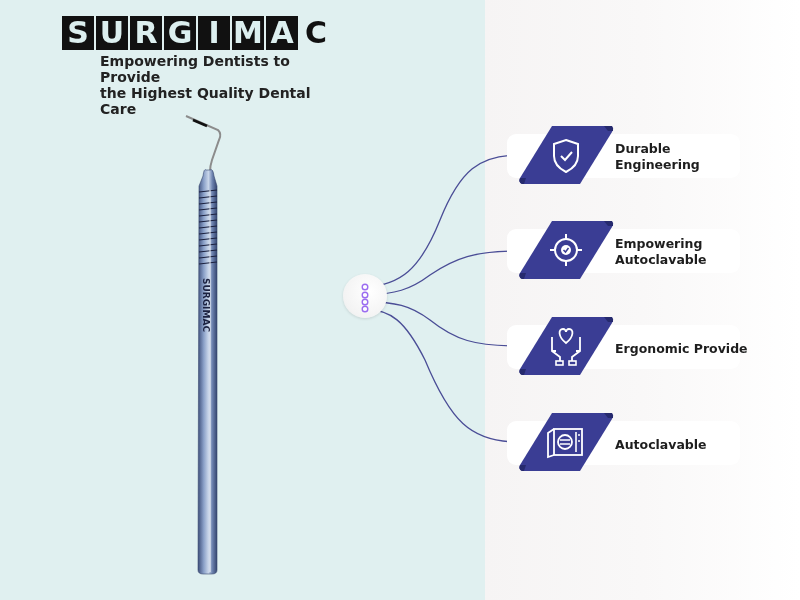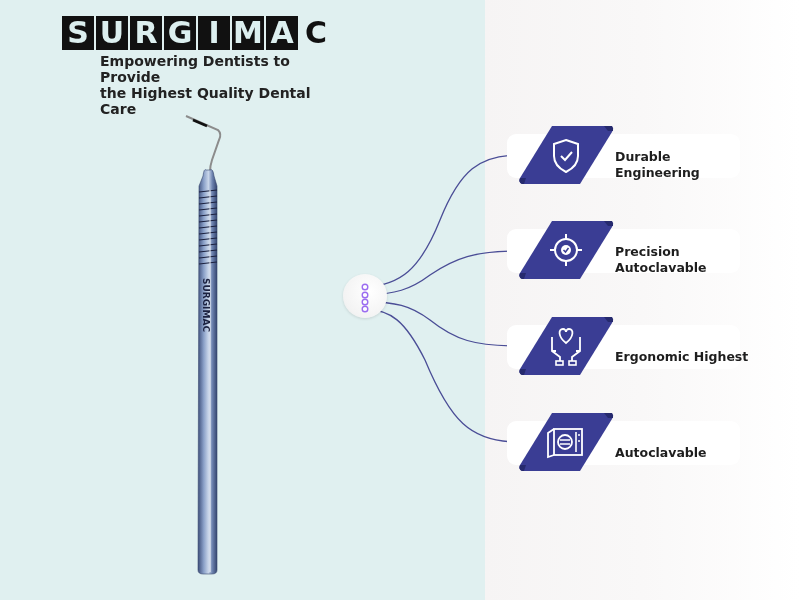--- a/index.html
+++ b/index.html
@@ -8,21 +8,21 @@
   .right-panel { position:absolute; left:485px; top:0; width:315px; height:600px; background:linear-gradient(90deg,#f6f4f4 0%,#f9f8f8 50%,#ffffff 100%); }
   .logo { position:absolute; left:62px; top:16px; display:flex; gap:2px; }
   .logo .tile { width:32px; height:34px; background:#111; color:#dcefef; font-family:"DejaVu Sans", sans-serif; font-weight:bold; font-size:30px; line-height:34px; text-align:center; letter-spacing:0; }
   .logo .tile.plain { background:transparent; color:#111; }
   .tagline { position:absolute; left:100px; top:53px; width:220px; text-align:left; font-family:"DejaVu Sans", sans-serif; font-weight:bold; font-size:14px; line-height:16px; color:#222; }
   .instrument { position:absolute; left:0; top:0; width:485px; height:600px; }
   .connectors { position:absolute; left:0; top:0; width:800px; height:600px; pointer-events:none; }
   .hub { position:absolute; left:343px; top:274px; width:44px; height:44px; border-radius:50%; background:radial-gradient(circle at 60% 40%, #ffffff 0%, #f3f3f3 70%, #e4e4e4 100%); box-shadow:0 1px 3px rgba(0,0,0,0.12); }
   .card { position:absolute; left:507px; width:233px; height:44px; background:#ffffff; border-radius:9px; }
   .ribbon { position:absolute; width:96px; height:58px; }
-  .card-label { position:absolute; left:615px; font-weight:bold; font-size:12.5px; line-height:16px; color:#1e1e1e;margin-top:8px; }
+  .card-label { position:absolute; left:615px; font-weight:bold; font-size:12.5px; line-height:16px; color:#1e1e1e; }
 </style>
 </head>
 <body>
 
 <div class="left-panel"></div>
 <div class="right-panel"></div>
 
 <div class="logo">
   <div class="tile">S</div>
   <div class="tile">U</div>
@@ -143,21 +143,21 @@
   <path d="M58 19 L58 39" stroke="#fff" stroke-width="1.6"></path>
   <circle cx="61" cy="22" r="1" fill="#fff"></circle>
   <circle cx="61" cy="28" r="1" fill="#fff"></circle>
 </svg>
 
 <div class="card-label" style="top:141px;">
   <div>Durable</div>
   <div>Engineering</div>
 </div>
 <div class="card-label" style="top:236px;">
-  <div>Precision</div>
+  <div>Empowering</div>
   <div>Autoclavable</div>
 </div>
 <div class="card-label" style="top:341px;">
-  <div>Ergonomic Highest</div>
+  <div>Ergonomic Provide</div>
 </div>
 <div class="card-label" style="top:437px;">
   <div>Autoclavable</div>
 </div>
 
 </body></html>

